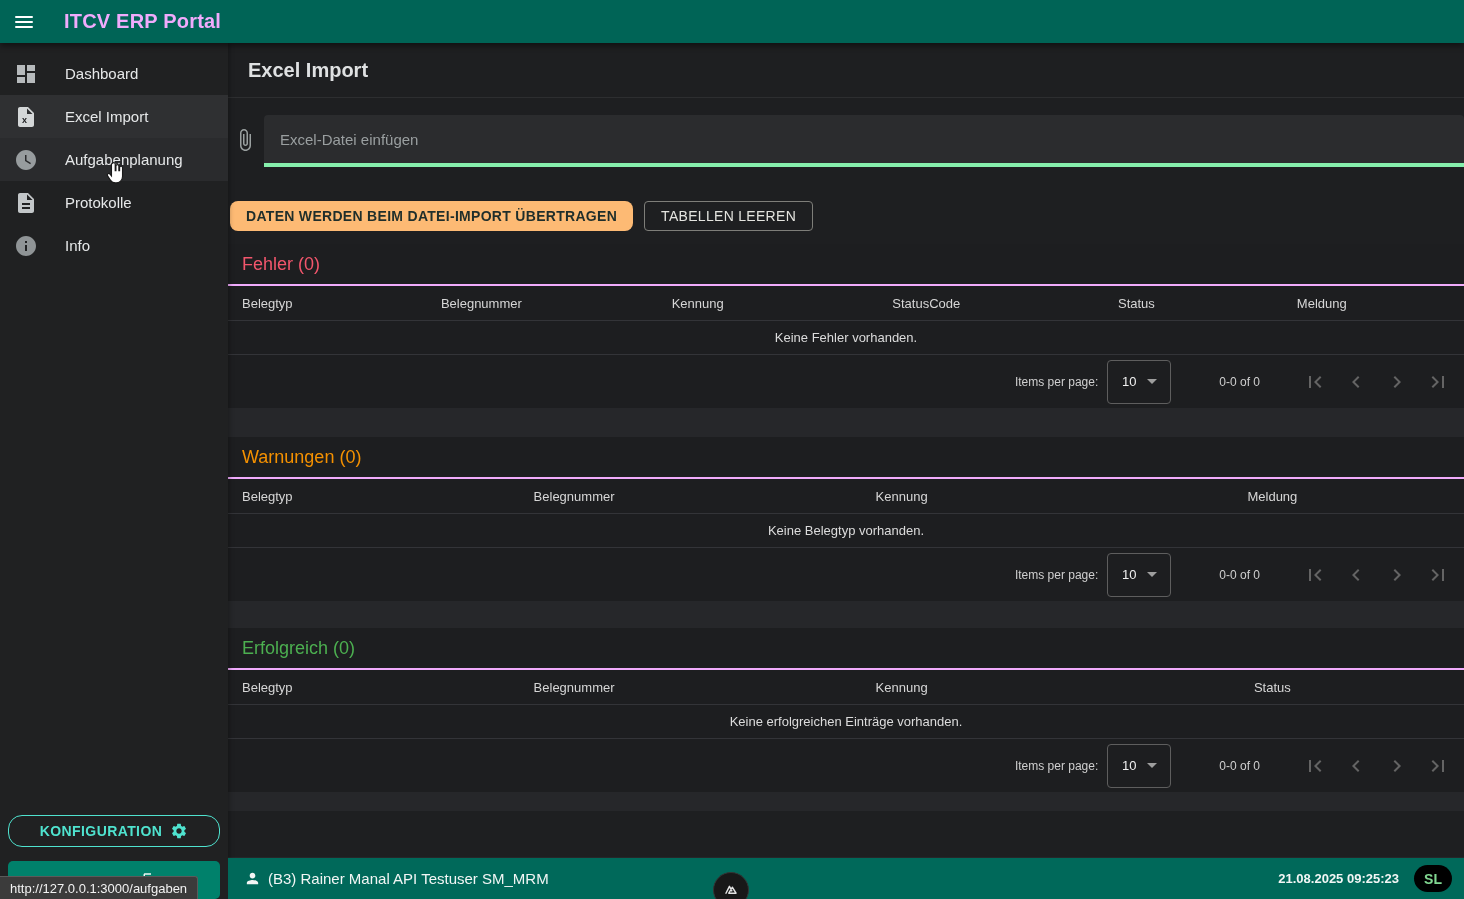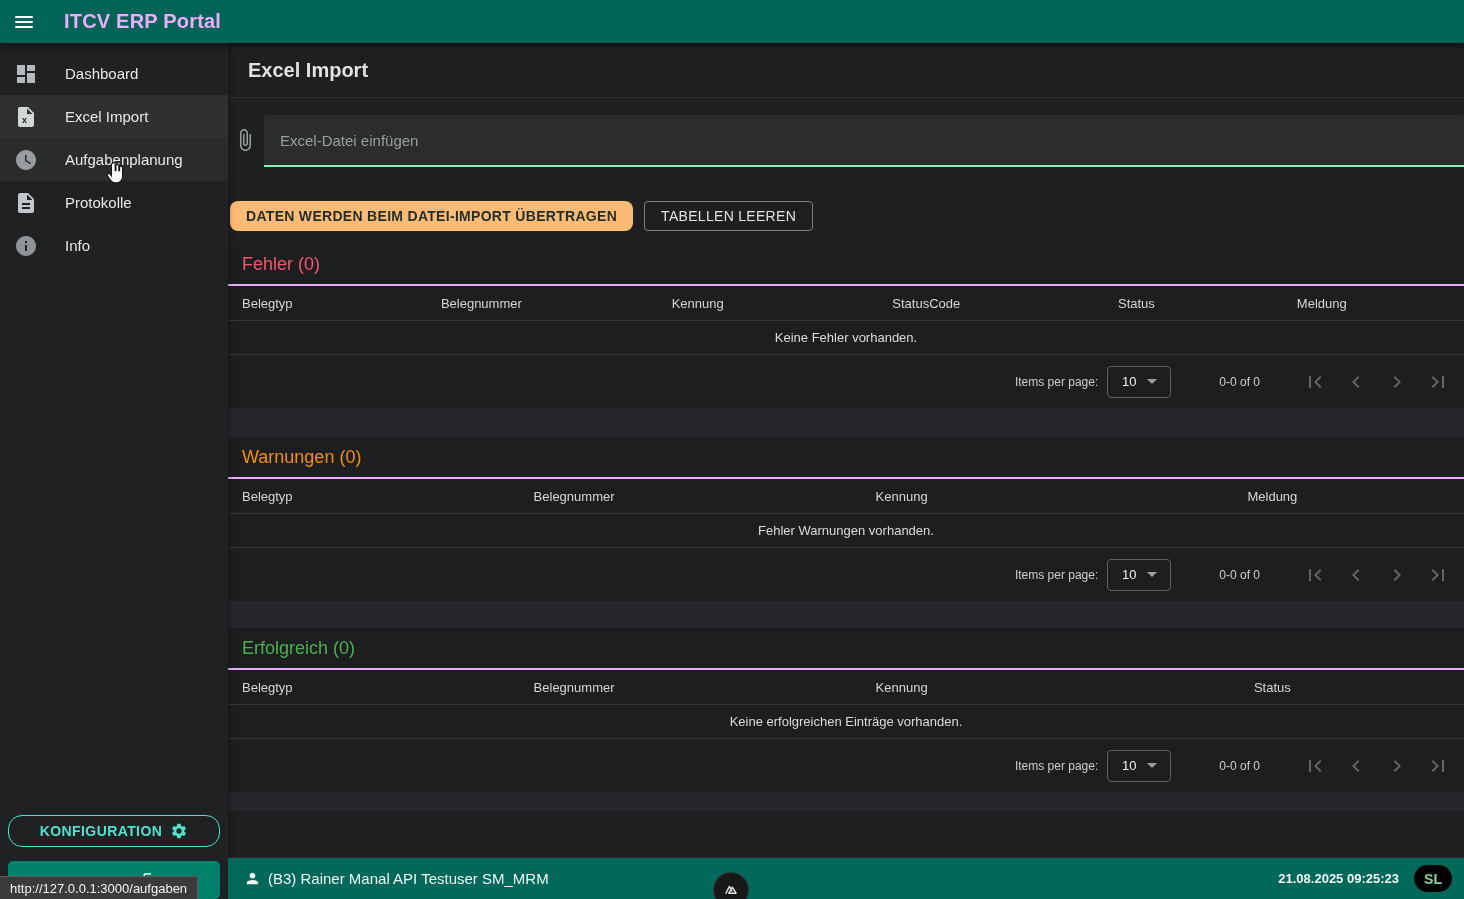--- a/index.html
+++ b/index.html
@@ -52,21 +52,21 @@
   
   .main { position: absolute; top: 43px; left: 228px; width: 1236px; height: 856px; background: #26272a; }
   .page-head { height: 55px; background: #1e1f21; border-bottom: 1px solid #2d2e30;
     display: flex; align-items: center; padding-left: 20px; }
   .page-title { font-size: 20px; font-weight: 700; color: #dfe1e2; }
 
   .upload-row { height: 90px; background: #1e1f21; position: relative; }
   .clip { position: absolute; left: 5px; top: 30px; width: 24px; height: 24px; }
   .file-input {
     position: absolute; left: 36px; top: 17px; width: 1200px; height: 52px;
-    background: #2b2c2e; border: none; border-bottom: 2px solid #86efac;
+    background: #2b2c2e; border: none; border-bottom: 4px solid #86efac;
     border-radius: 4px 4px 0 0; padding: 0 16px; font-size: 15px;
     color: #e4e6e7; font-family: inherit;
   }
   .file-input::placeholder { color: #9a9fa0; }
 
   .actions-row { height: 56px; background: #1e1f21; display: flex; align-items: center; padding-left: 2px; gap: 11px; }
   .btn-primary {
     height: 30px; padding: 0 16px; background: #fdba74; border: none; border-radius: 8px;
     color: #1f2e2b; font-size: 14px; font-weight: 700; letter-spacing: .3px;
     font-family: inherit; cursor: pointer;
@@ -94,21 +94,21 @@
   .cols-4 { grid-template-columns: 16% 24% 29% 31%; }
   .th { font-size: 13px; font-weight: 500; color: #d6d6d6; text-align: center; }
   .th:first-child { text-align: left; padding-left: 14px; }
 
   .empty-row { height: 34px; border-bottom: 1px solid #333438;
     display: flex; align-items: center; justify-content: center;
     font-size: 13px; color: #dcdcdc; }
 
   .paginator { height: 53px; display: flex; align-items: center; justify-content: flex-end; padding-right: 14px; }
   .pgn-label { font-size: 12px; color: #cfcfcf; margin-right: 9px; }
-  .pgn-select { width: 64px; height: 32px; border: 1px solid #5e5e5e; border-radius: 4px;
+  .pgn-select { width: 64px; height: 44px; border: 1px solid #5e5e5e; border-radius: 4px;
     display: flex; align-items: center; justify-content: center; gap: 10px; cursor: pointer; }
   .pgn-select .val { font-size: 13px; color: #f0f0f0; }
   .caret { width: 0; height: 0; border-left: 5px solid transparent; border-right: 5px solid transparent;
     border-top: 5px solid #9e9e9e; }
   .pgn-range { font-size: 12px; color: #cfcfcf; margin: 0 26px 0 48px; }
   .pgn-btn { width: 24px; height: 24px; margin-left: 17px; display: flex; align-items: center;
     justify-content: center; cursor: default; }
   .pgn-btn svg { fill: #646464; }
 
   
@@ -260,21 +260,21 @@
     <div class="gap1"></div>
 
     <section class="card">
       <div class="card-title t-warning">Warnungen (0)</div>
       <div class="thead cols-4">
         <span class="th">Belegtyp</span>
         <span class="th">Belegnummer</span>
         <span class="th">Kennung</span>
         <span class="th">Meldung</span>
       </div>
-      <div class="empty-row">Fehler Warnungen vorhanden.</div>
+      <div class="empty-row">Keine Belegtyp vorhanden.</div>
       <div class="paginator">
         <span class="pgn-label">Items per page:</span>
         <div class="pgn-select">
           <span class="val">10</span>
           <span class="caret"></span>
         </div>
         <span class="pgn-range">0-0 of 0</span>
         <span class="pgn-btn">
             <svg width="24" height="24" viewBox="0 0 24 24">
               <path d="M18.41 16.59L13.82 12l4.59-4.59L17 6l-6 6 6 6zM6 6h2v12H6z"></path>

